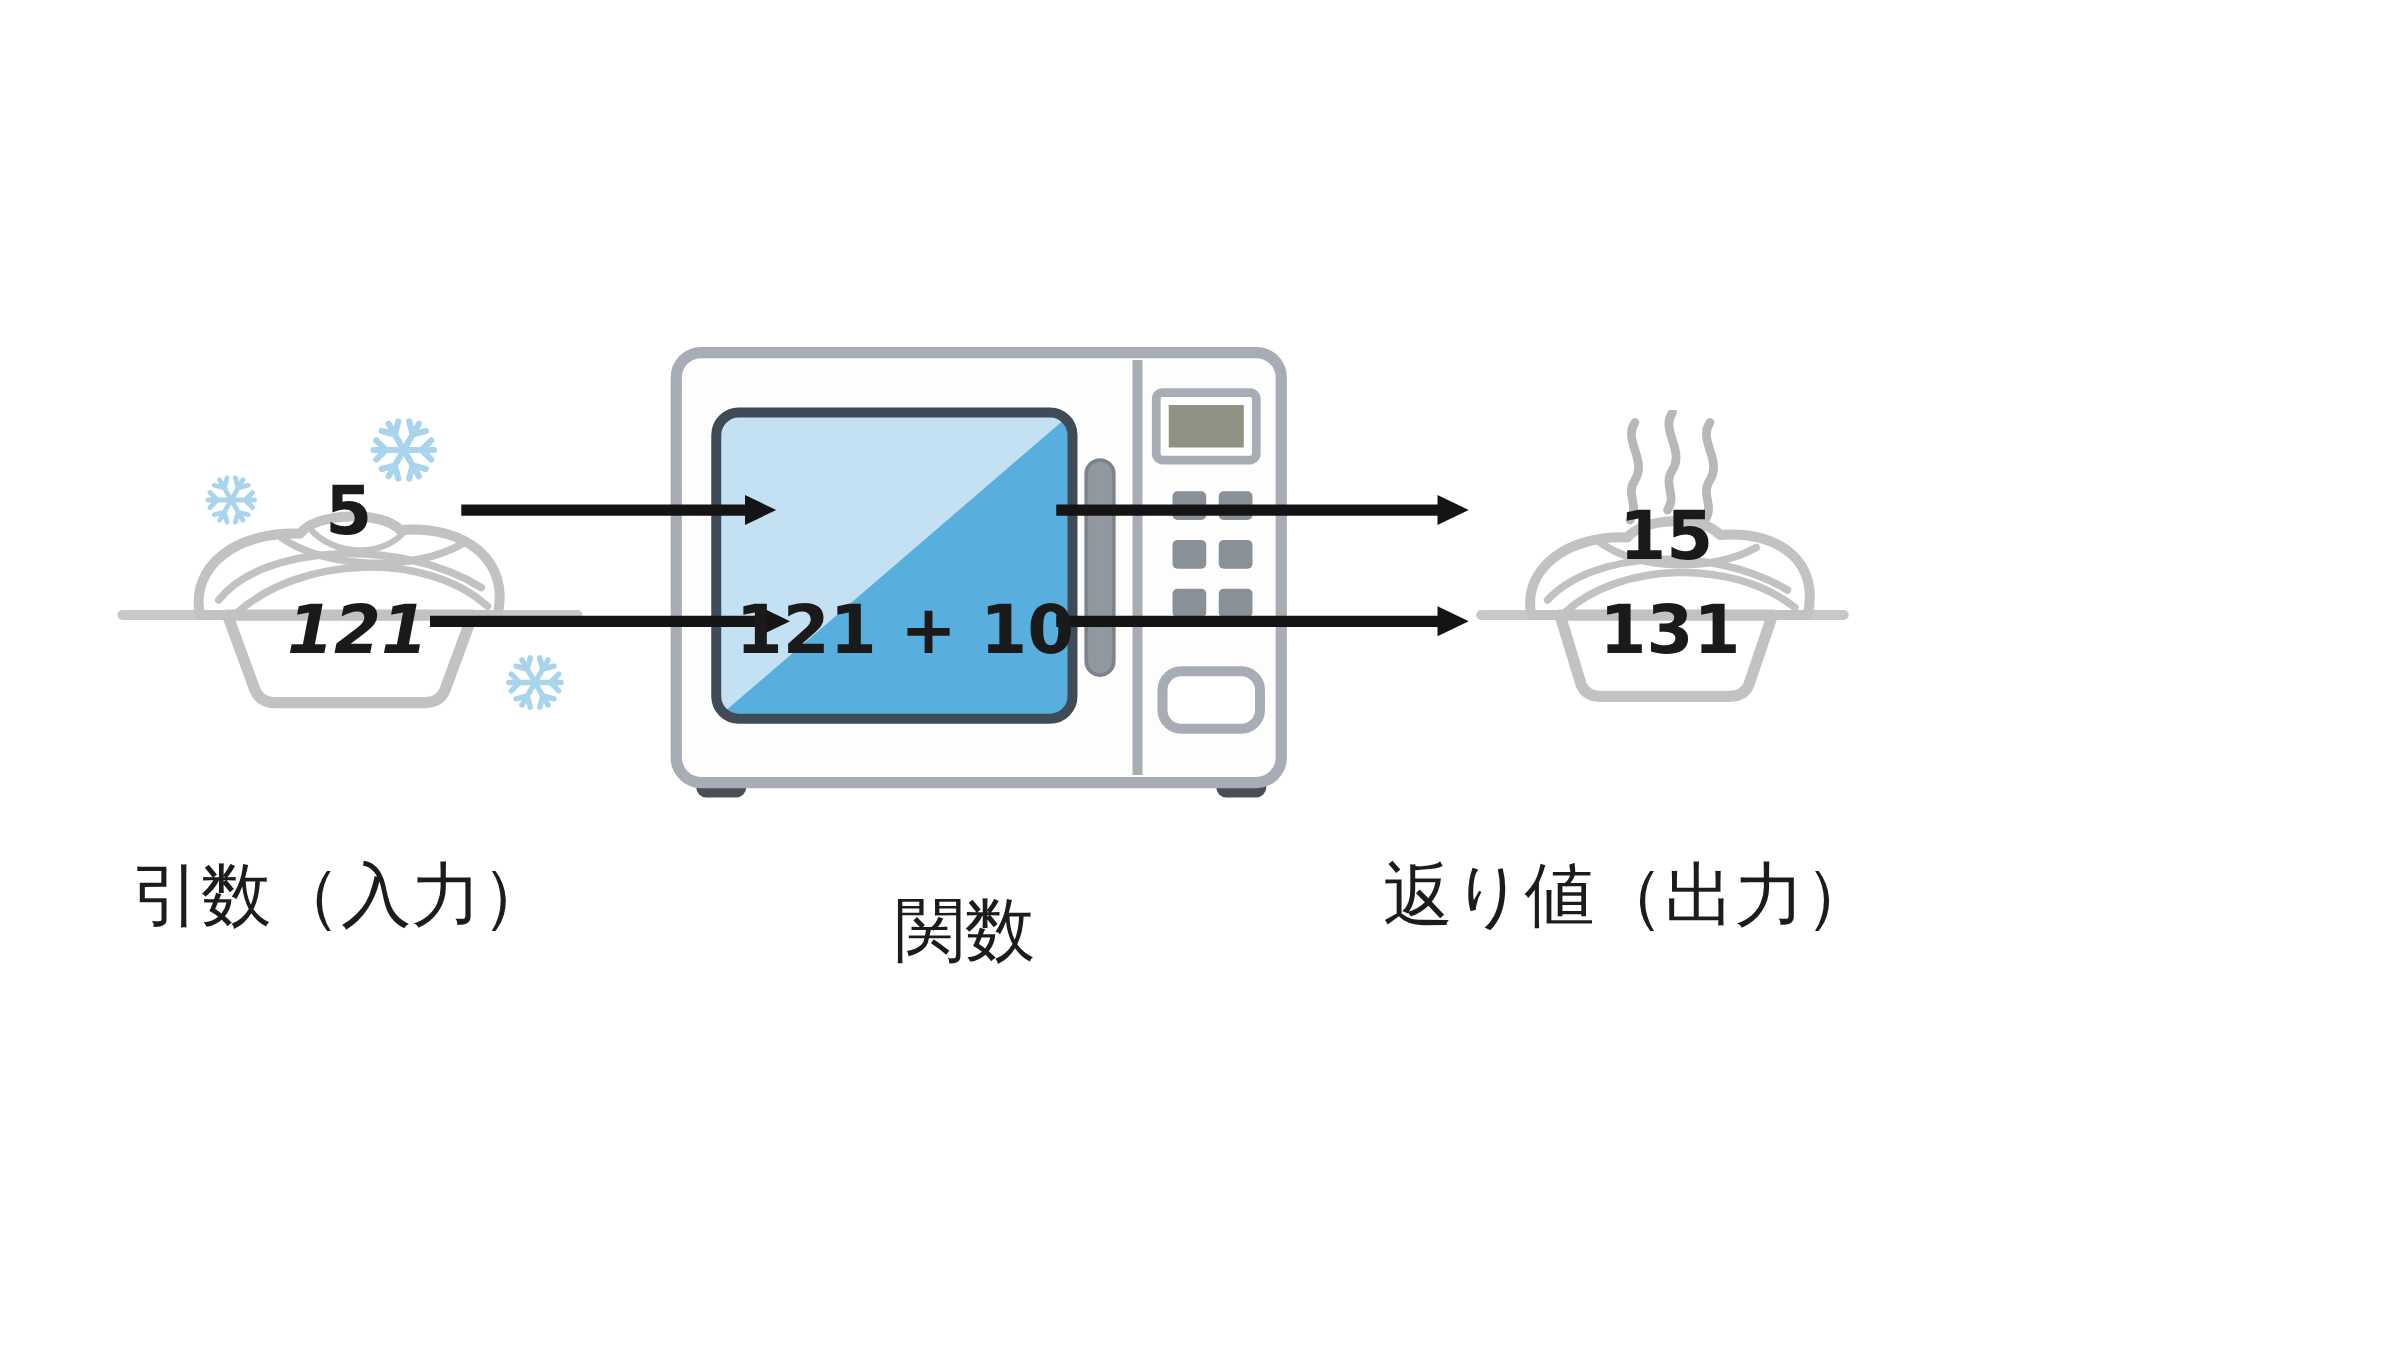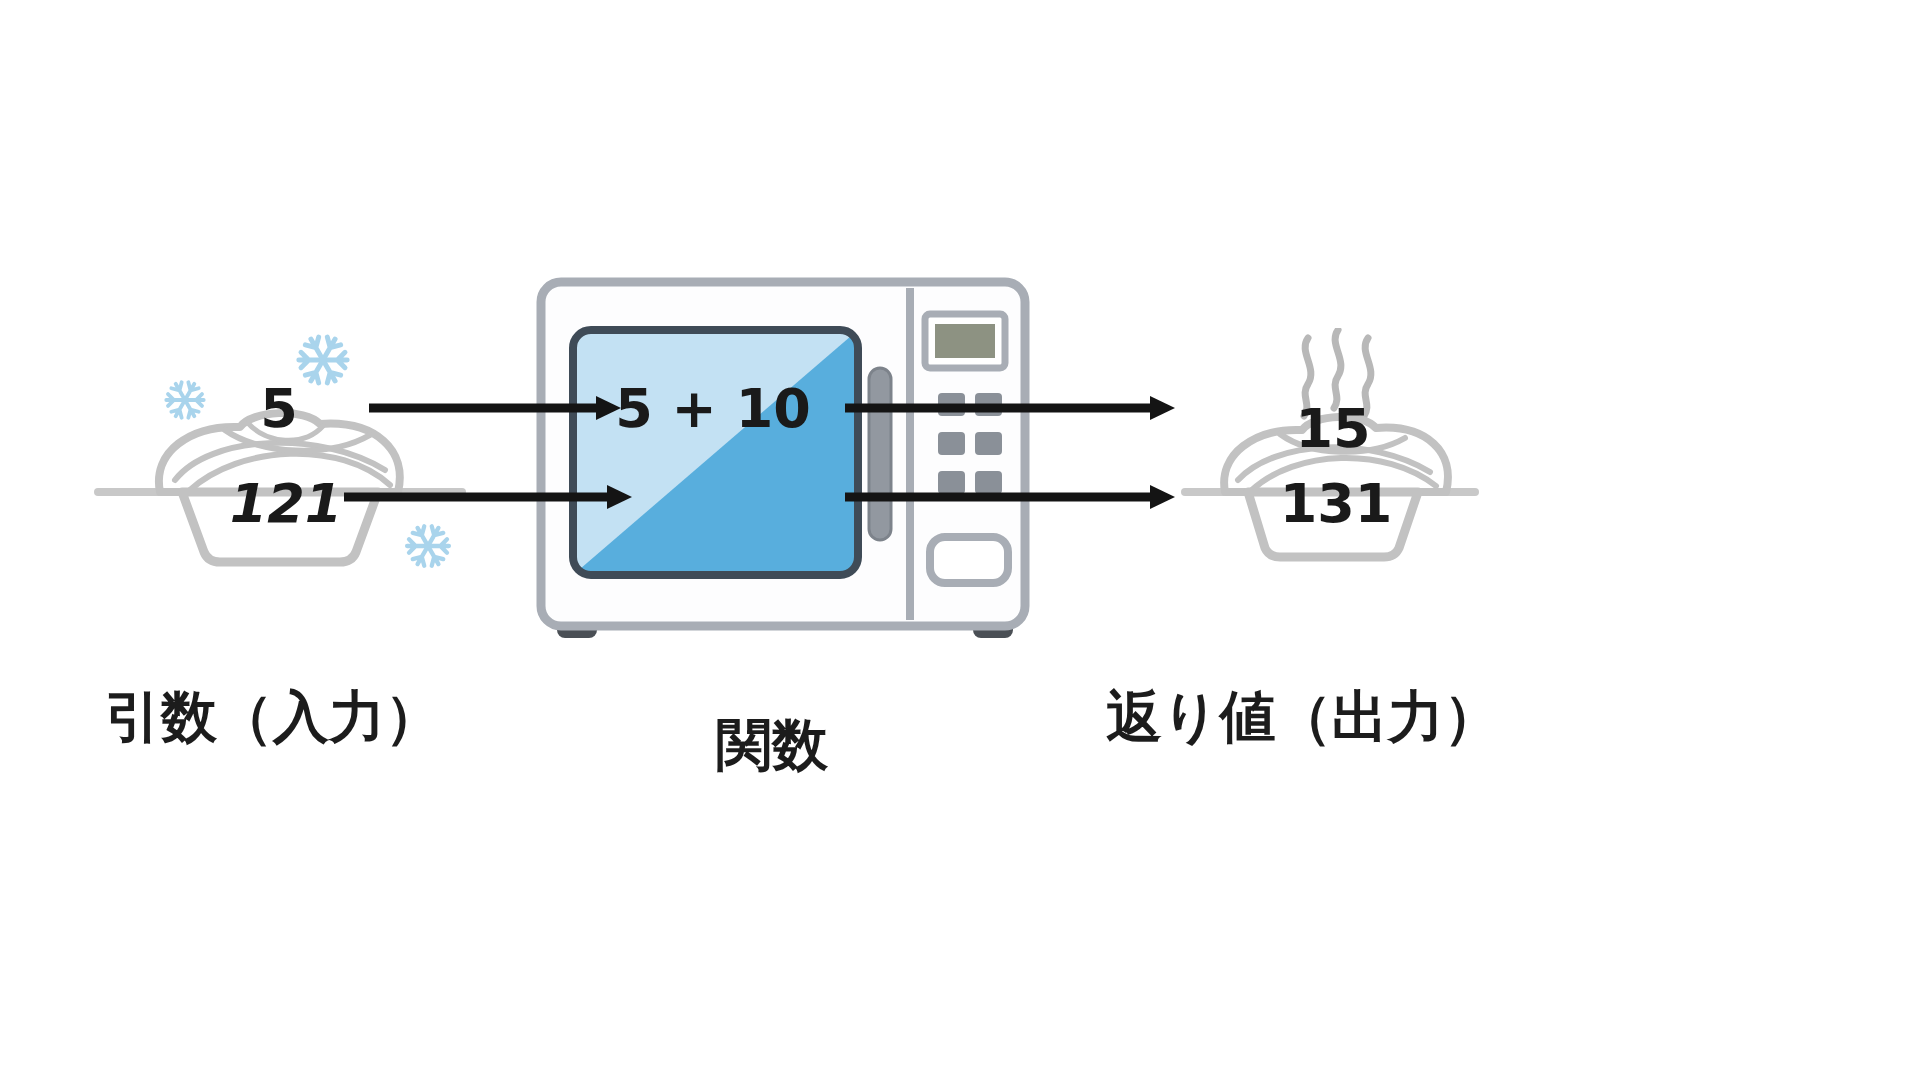--- a/index.html
+++ b/index.html
@@ -7,21 +7,21 @@
     position:relative;width:1920px;height:1080px;background:#ffffff;overflow:hidden;
     font-family:"DejaVu Sans","Liberation Sans",sans-serif;
   }
   .abs{position:absolute;}
   .txt{
     position:absolute;transform:translate(-50%,-50%);
     font-weight:700;font-size:54px;color:#1a1a1a;white-space:nowrap;line-height:1;
   }
   .label{
     position:absolute;transform:translate(-50%,-50%);
-    font-weight:700;font-size:56px;color:#1c1c1c;white-space:nowrap;line-height:1;
+    font-weight:400;font-size:56px;color:#1c1c1c;white-space:nowrap;line-height:1;
   }
   .layer-art{z-index:1;}
   .layer-arrow{z-index:2;}
   .layer-text{z-index:3;}
   svg{display:block;}
 </style>
 </head>
 <body>
 
 <div id="canvas">
@@ -125,21 +125,21 @@
     <polygon points="308,3 333,15 308,27" fill="#141414"></polygon>
   </svg>
   <svg class="abs layer-arrow" style="left:842px;top:482px;" width="336" height="30" viewBox="0 0 336 30">
     <line x1="3" y1="15" x2="310" y2="15" stroke="#141414" stroke-width="9"></line>
     <polygon points="308,3 333,15 308,27" fill="#141414"></polygon>
   </svg>
 
   <span class="txt layer-text" style="left:279px;top:409px;">5</span>
   <span class="txt layer-text" style="left:286px;top:504px;font-style:italic;">121</span>
 
-  <span class="txt layer-text" style="left:713px;top:409px;">5 + 10</span>
+  <span class="txt layer-text" style="left:724px;top:504px;">121 + 10</span>
 
   <span class="txt layer-text" style="left:1333px;top:409px;margin-top:20px;">15</span>
   <span class="txt layer-text" style="left:1336px;top:504px;">131</span>
 
   <span class="label layer-text" style="left:273px;top:717px;">引数（入力）</span>
   <span class="label layer-text" style="left:772px;top:717px;margin-top:28px;">関数</span>
   <span class="label layer-text" style="left:1303px;top:717px;">返り値（出力）</span>
 
 </div>
 

